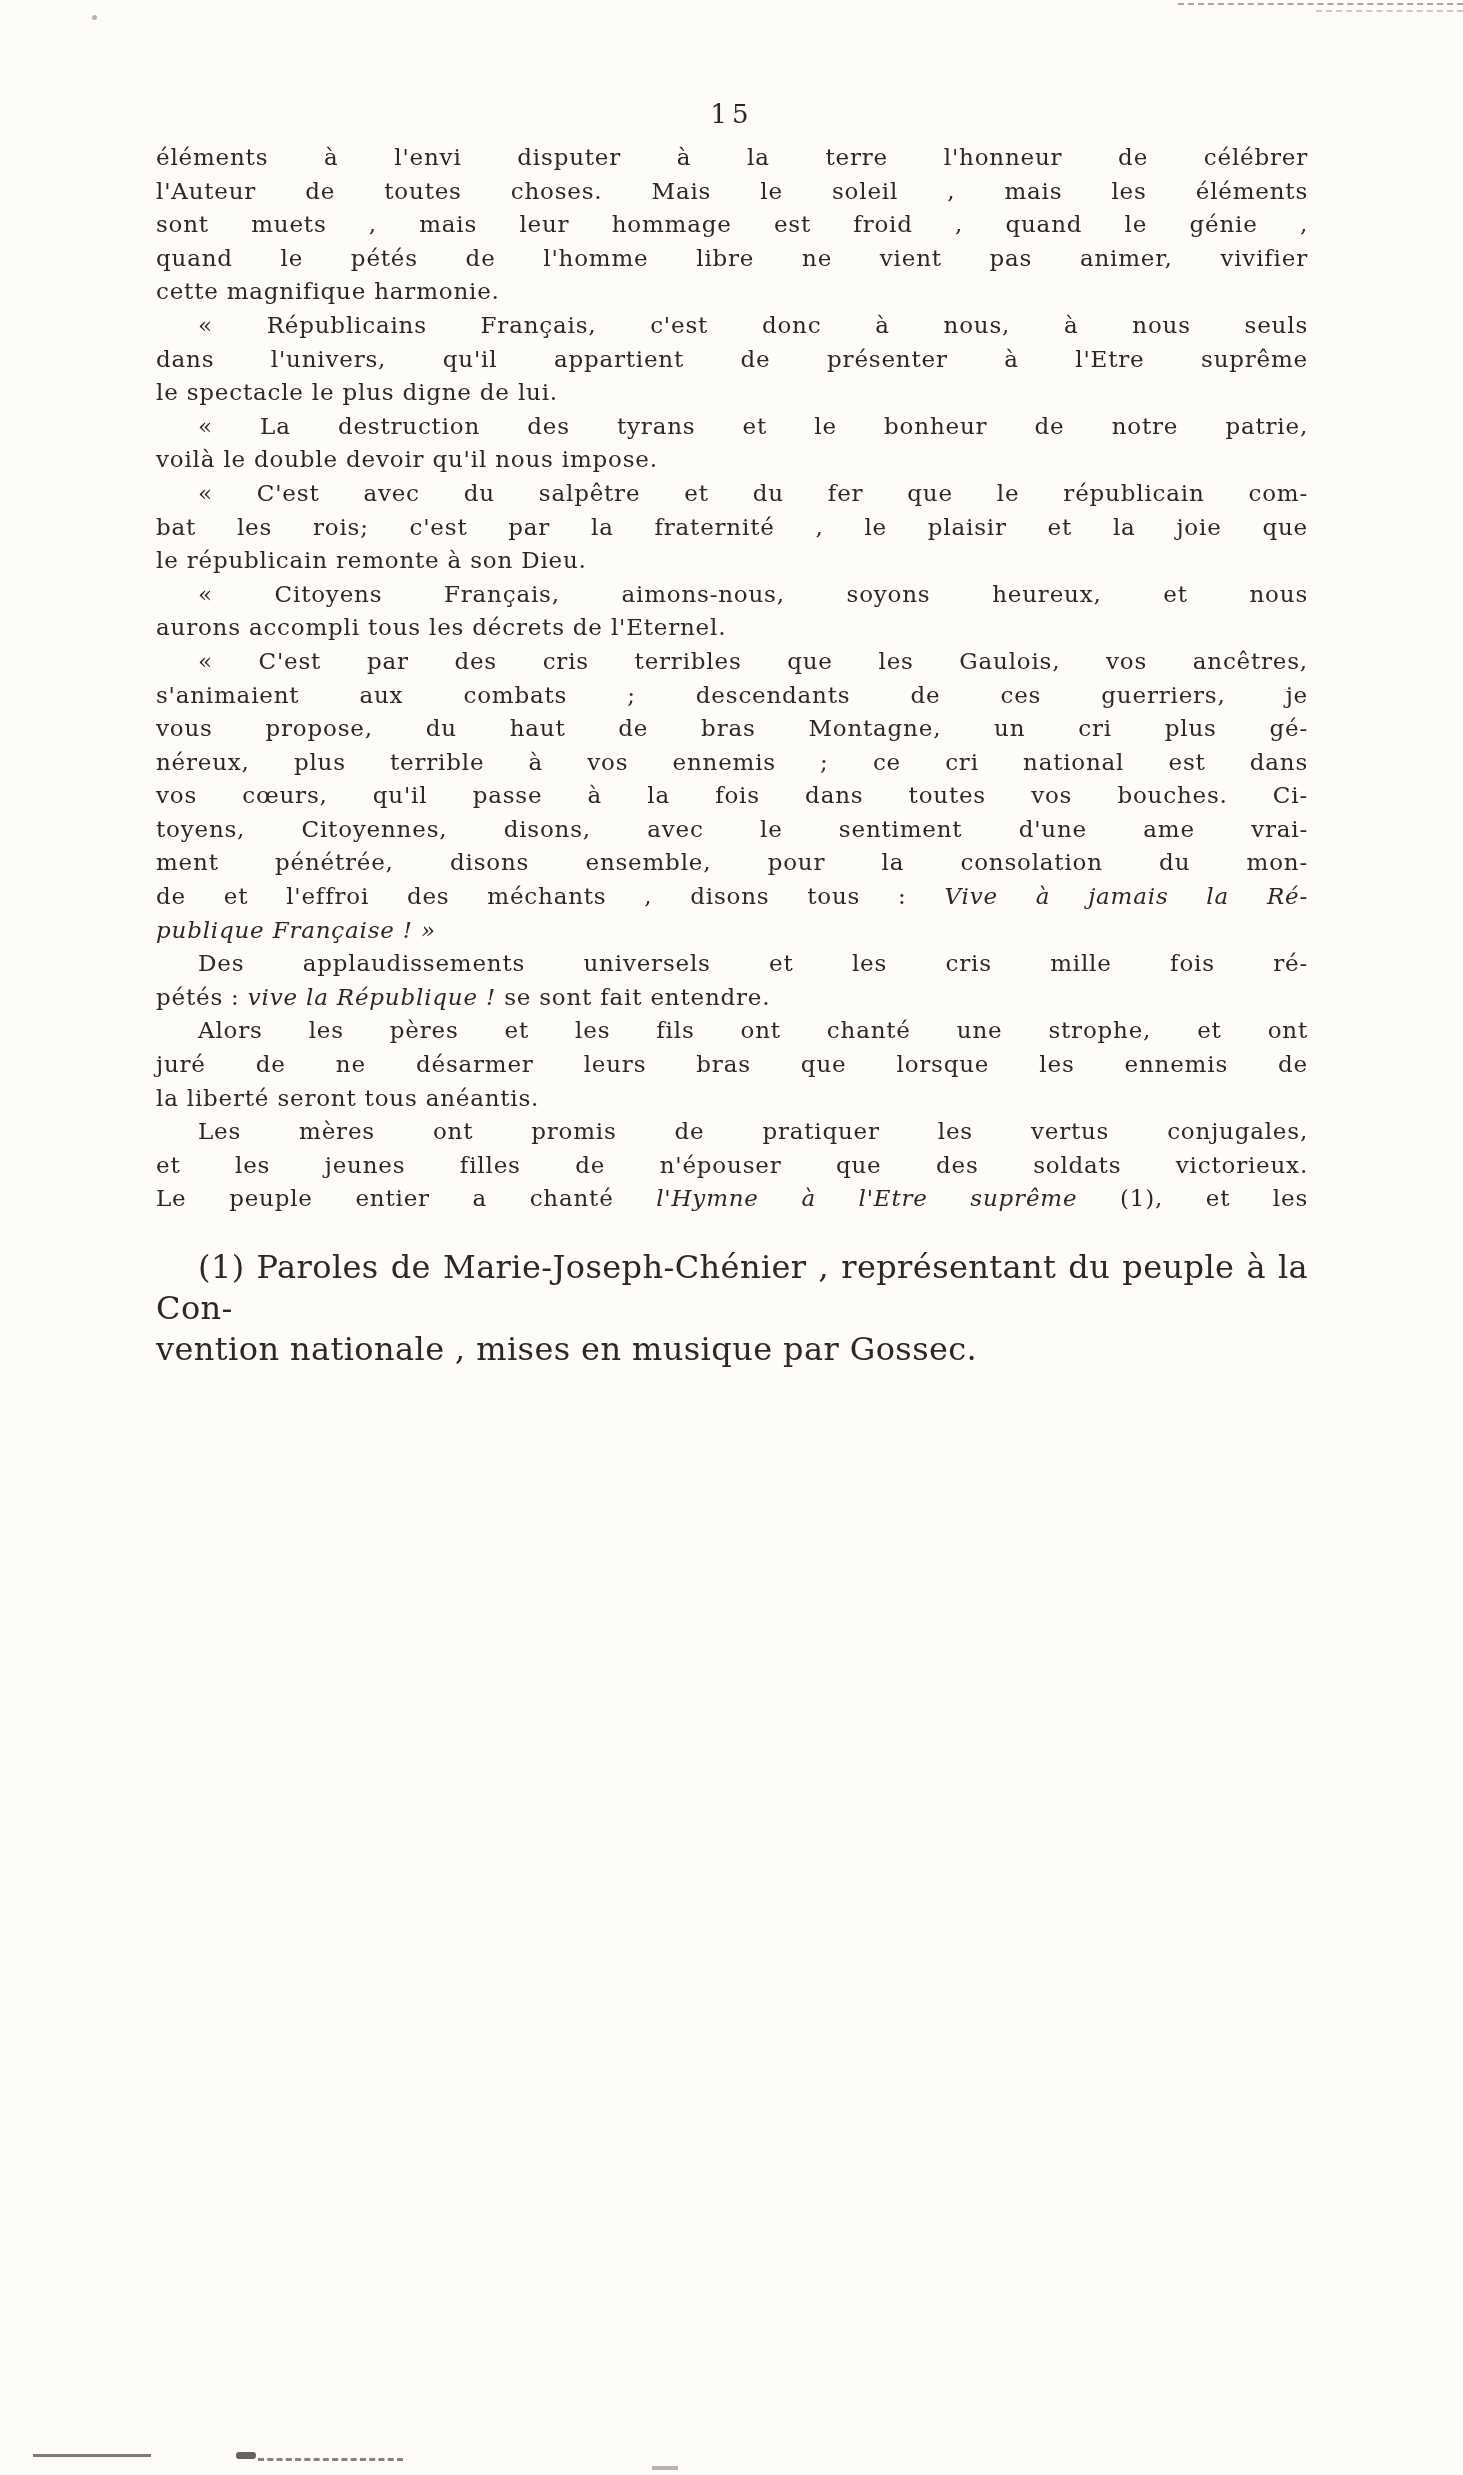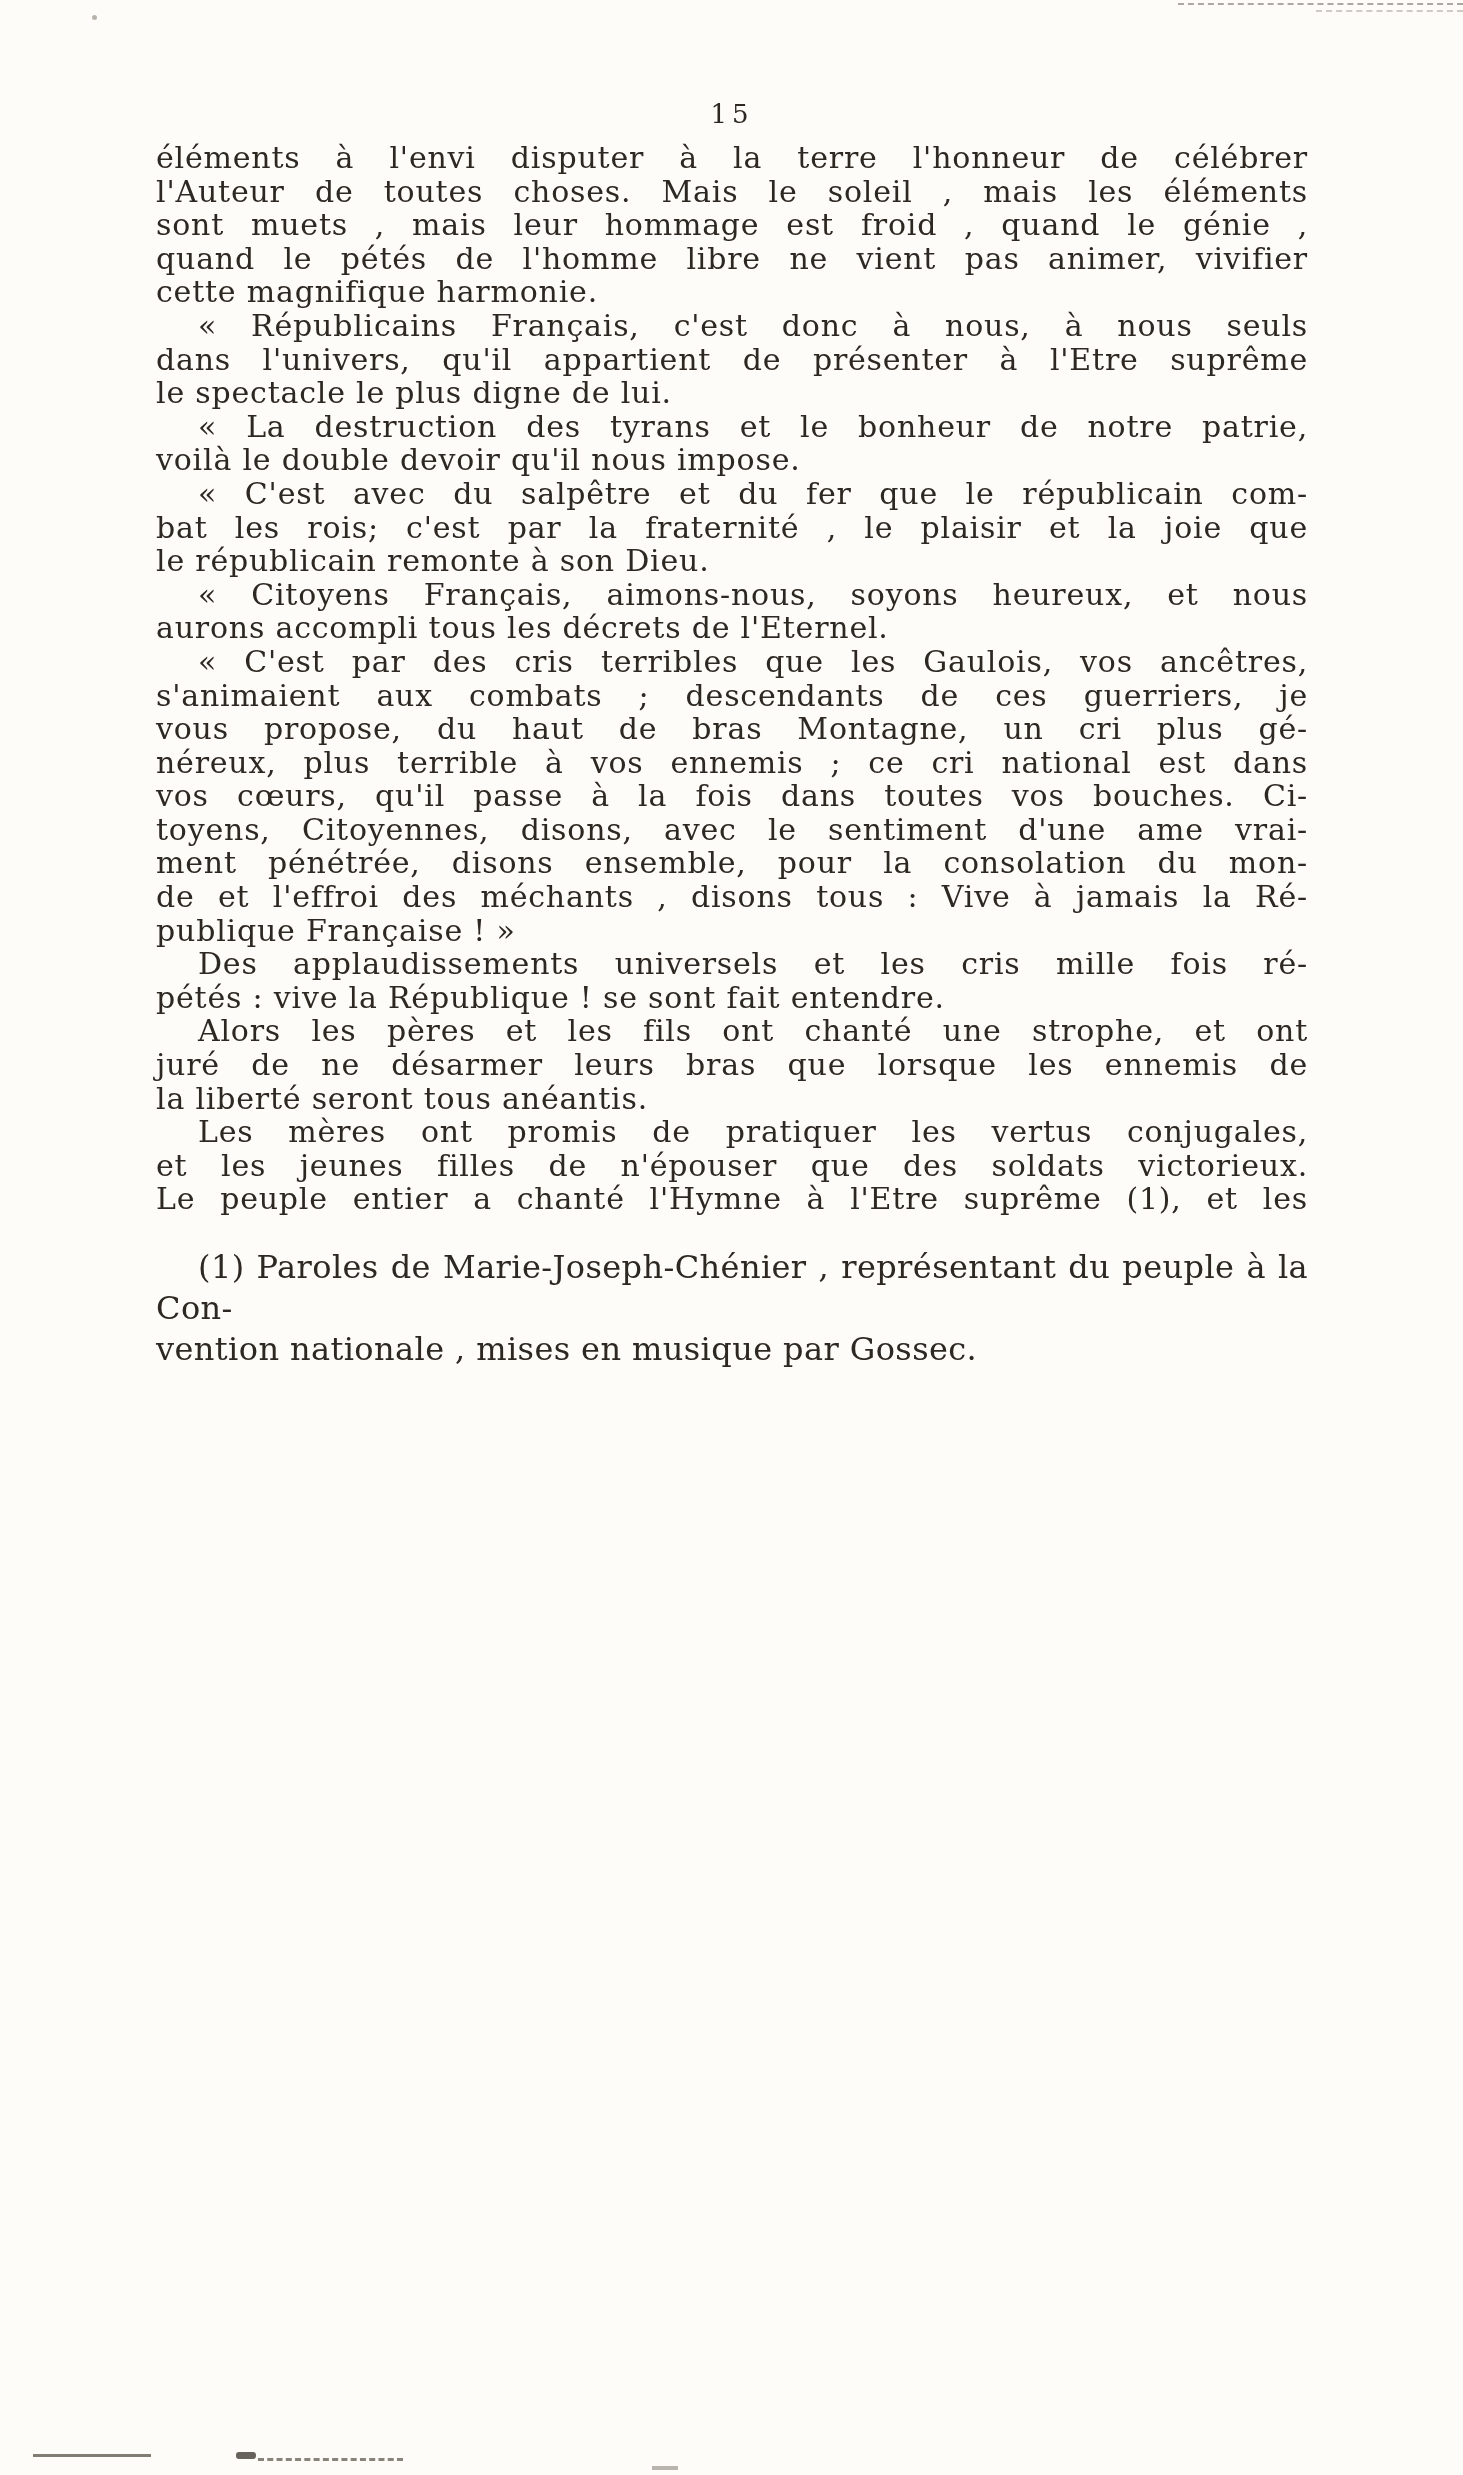--- a/index.html
+++ b/index.html
@@ -24,32 +24,32 @@
     width: 1152px;
     text-align: center;
     font-size: 26px;
     letter-spacing: 5px;
   }
   .body-text {
     position: absolute;
     left: 156px;
     top: 141px;
     width: 1152px;
-    font-size: 30px;
+    font-size: 23px;
     line-height: 33.6px;
     letter-spacing: 0.8px;
   }
   .ln {
     text-align: justify;
     text-align-last: justify;
     hyphens: none;
   }
   .ln.end { text-align-last: left; }
   .ln.ind { text-indent: 42px; }
-  .it { }
+  .it { font-style: italic; }
   .footnote {
     position: absolute;
     left: 156px;
     top: 1247px;
     width: 1152px;
     font-size: 32px;
     line-height: 41px;
     letter-spacing: 0.4px;
   }
   .artifact { position: absolute; }

